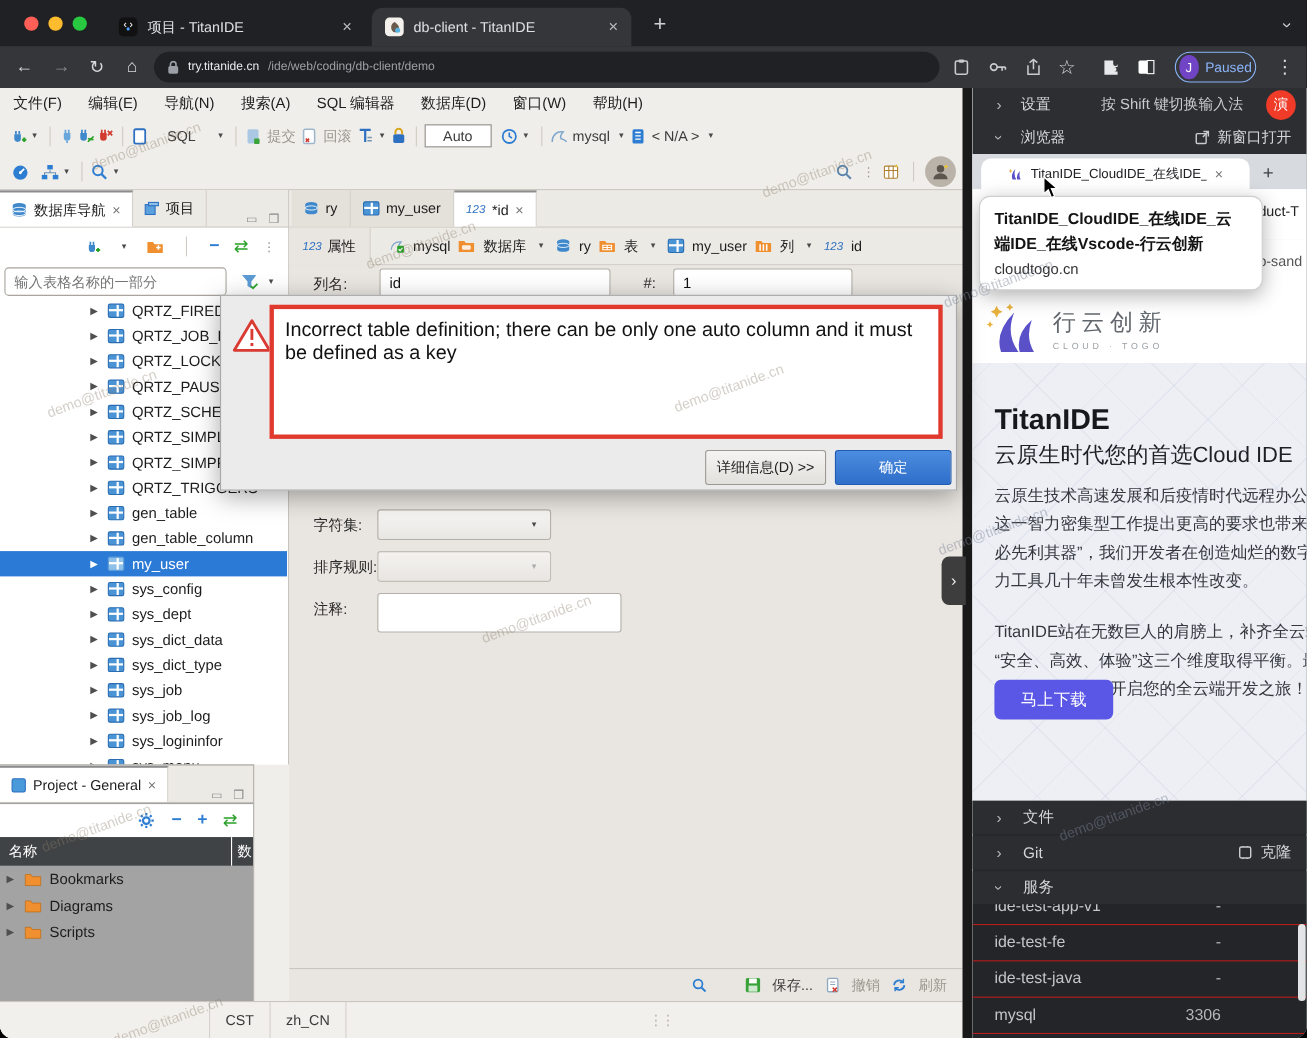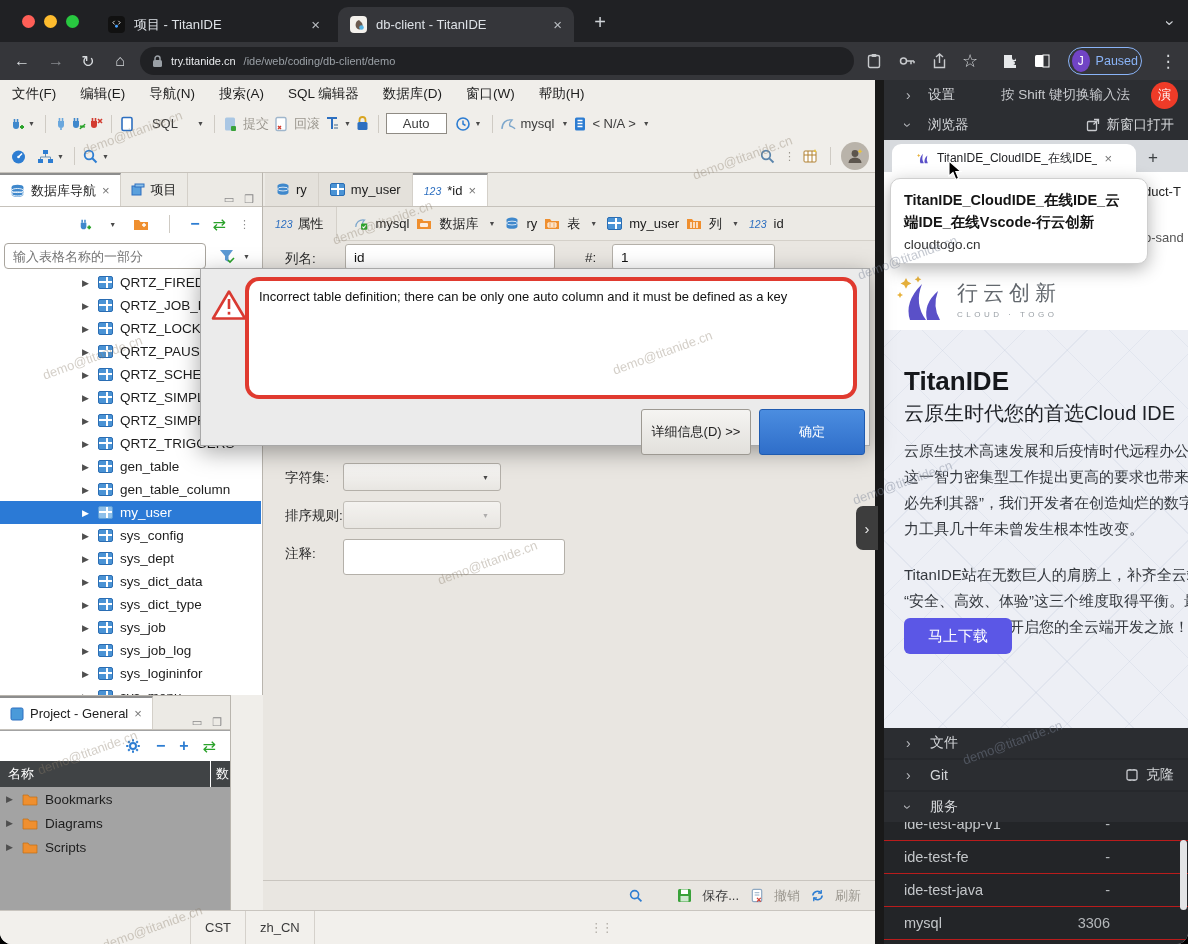--- a/index.html
+++ b/index.html
@@ -79,22 +79,22 @@
   .crumb{position:absolute;top:34px;left:0;right:0;height:34px;display:flex;align-items:center;gap:7px;font-size:13px;background:#eceae5;border-bottom:1px solid #d4d0c9;}
   .proptab{height:34px;display:flex;align-items:center;gap:5px;padding:0 12px;background:#e9e6e1;border-right:1px solid #d4d0c9;margin-right:10px;font-size:13px;}
   .flabel{position:absolute;font-size:13.5px;color:#2a2a2a;}
   .finput{position:absolute;height:26px;background:#fff;border:1px solid #b4b0a9;border-radius:3px;font-size:13.5px;padding:0 8px;font-family:inherit;color:#111;}
   .fsel{position:absolute;height:28px;background:linear-gradient(#f8f7f5,#e8e6e2);border:1px solid #b4b0a9;border-radius:3px;}
   .fsel .caret{position:absolute;right:8px;top:10px;}
   .ebottom{position:absolute;left:0;right:0;bottom:0;height:30px;border-top:1px solid #c9c5bf;display:flex;align-items:center;justify-content:flex-end;gap:9px;padding-right:14px;font-size:13px;color:#9b978f;background:#e9e6e1;}
 
   
   .dlg{position:absolute;top:188px;left:200px;width:670px;height:178px;background:#ebebeb;border:1px solid #a8a8a8;box-shadow:0 6px 22px rgba(0,0,0,.35);z-index:30;}
-  .dlgbox{position:absolute;top:8px;left:44px;width:612px;height:122px;background:#fff;border:4px solid #e03a2f;border-radius:14px;padding:8px 10px;font-size:13px;color:#111;}
-  .dbtn{position:absolute;height:46px;display:flex;align-items:center;justify-content:center;font-size:13px;border-radius:3px;}
+  .dlgbox{position:absolute;top:8px;left:44px;width:612px;height:122px;background:#fff;border:4px solid #e03a2f;border-radius:0;padding:8px 10px;font-size:18px;color:#111;}
+  .dbtn{position:absolute;height:32px;display:flex;align-items:center;justify-content:center;font-size:13px;border-radius:3px;}
   .dbtn.grey{background:linear-gradient(#f5f4f2,#e2e0dc);border:1px solid #9d9992;color:#222;}
   .dbtn.blue{background:linear-gradient(#4b8de0,#2f6ec9);border:1px solid #1f5bb0;color:#fff;}
 
   .handle{position:absolute;top:426px;left:856px;width:22px;height:44px;background:#3d3d3d;border-radius:7px 0 0 7px;display:flex;align-items:center;justify-content:center;color:#eee;font-size:15px;z-index:5;}
 
   
   .rp{position:absolute;top:0;left:884px;width:304px;height:864px;background:#edeff5;overflow:hidden;}
   .rpdark{position:absolute;left:0;right:0;background:#2c2e32;color:#d5d7da;font-size:13.5px;}
   .secrow{display:flex;align-items:center;gap:10px;height:30px;padding:0 0 0 22px;}
   .chev{color:#b7b9bd;font-size:14px;display:inline-block;width:12px;}

